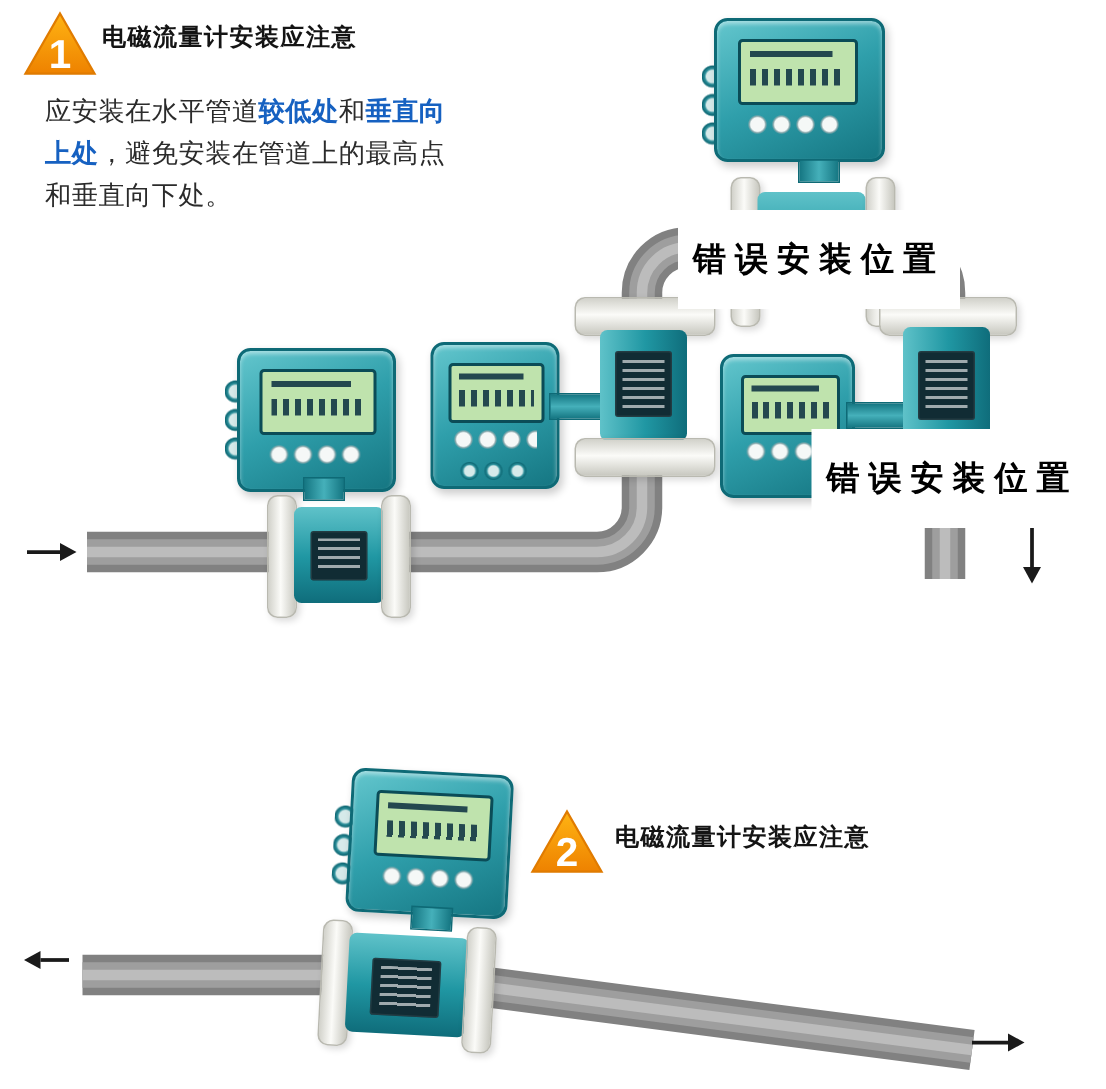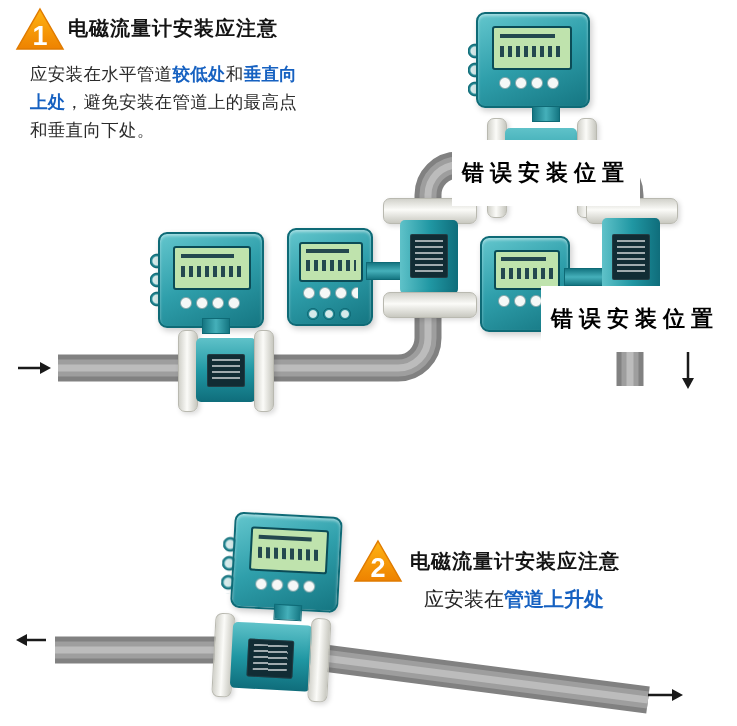--- a/index.html
+++ b/index.html
@@ -32,21 +32,21 @@
   .flange-h{position:absolute;border-radius:7px;border:1px solid #b9b9b0;
     background:linear-gradient(180deg,#d2d2cb,#fbfbf8 45%,#c8c8c0);box-shadow:2px 2px 5px rgba(0,0,0,.15);}
   .fm-body-h{position:absolute;border-radius:5px;background:linear-gradient(180deg,#5fc2c9,#2097a3 52%,#0f6d7b);}
   .fm-body-v{position:absolute;border-radius:5px;background:linear-gradient(90deg,#5fc2c9,#2097a3 52%,#0f6d7b);}
   .fm-tag{position:absolute;background:#112c34;border-radius:2px;box-shadow:inset 0 0 0 1px rgba(255,255,255,.08);}
   .fm-tag::after{content:"";position:absolute;left:14%;top:14%;width:72%;height:72%;opacity:.75;
     background:repeating-linear-gradient(180deg,rgba(255,255,255,.8) 0 2px,rgba(0,0,0,0) 2px 6px);}
   
   .wrong-label{position:absolute;z-index:3;background:#fff;color:#000;font-weight:700;
     font-size:22px;letter-spacing:6px;line-height:1;padding:22px 10px;white-space:nowrap;}
-  .sec-title{position:absolute;z-index:3;font-size:20px;font-weight:700;color:#141414;
+  .sec-title{position:absolute;z-index:3;font-size:16px;font-weight:700;color:#141414;
     letter-spacing:1px;white-space:nowrap;}
   .note{position:absolute;z-index:3;font-size:17.5px;line-height:1.62;color:#2b2b2b;letter-spacing:.3px;}
   .hl{color:#1661c1;font-weight:700;}
   .sub-note{position:absolute;z-index:3;font-size:20px;color:#222;white-space:nowrap;}
   .badge{position:absolute;z-index:3;}
 </style>
 </head>
 <body>
 
 <div id="stage">
@@ -158,21 +158,20 @@
     <defs>
       <linearGradient id="og2" x1="0" y1="0" x2="0" y2="1">
         <stop offset="0" stop-color="#ffb413"></stop>
           <stop offset="1" stop-color="#ee8200"></stop>
       </linearGradient>
     </defs>
     <path d="M26 3 L49 43 H3 Z" fill="url(#og2)" stroke="#e07b00" stroke-width="1.5"></path>
     <text x="26" y="39" text-anchor="middle" font-size="27" font-weight="bold" fill="#ffffff">2</text>
   </svg>
   <div class="sec-title" style="left:410px;top:548px;">电磁流量计安装应注意</div>
-  <div class="sub-note" style="left:424px;top:586px;"><span>应安装在</span><span class="hl">管道上升处</span></div>
 
   <div class="fm-group" style="left:208px;top:512px;width:140px;height:192px;transform:rotate(3deg);transform-origin:50% 70%;">
     <div class="fm-glands" style="left:10px;top:26px;height:58px;"></div>
     <div class="fm-trans" style="left:20px;top:2px;width:104px;height:92px;">
       <div class="fm-lcd" style="left:15px;top:12px;width:74px;height:40px;"></div>
       <div class="fm-btns" style="left:21px;top:62px;width:64px;"></div>
     </div>
     <div class="fm-neck" style="left:64px;top:92px;width:26px;height:14px;"></div>
     <div class="flange-v" style="left:6px;top:104px;width:18px;height:82px;"></div>
     <div class="fm-body-h" style="left:24px;top:112px;width:80px;height:66px;">

